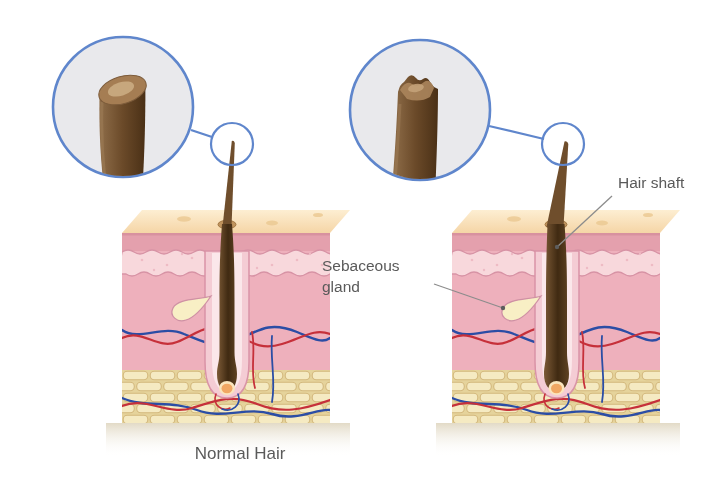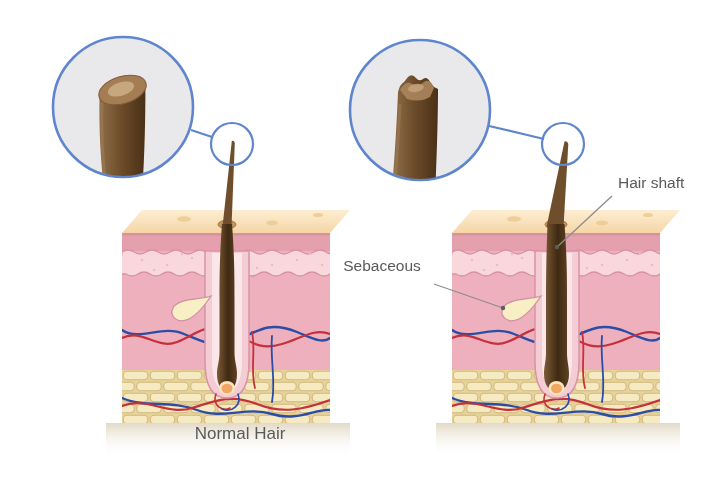--- a/index.html
+++ b/index.html
@@ -3,22 +3,22 @@
 <meta charset="utf-8">
 <style>
   html,body{margin:0;padding:0;background:#ffffff;}
   .stage{position:relative;width:728px;height:504px;background:#ffffff;overflow:hidden;
          font-family:"Liberation Sans",sans-serif;}
   .stage svg{position:absolute;left:0;top:0;}
   .label{position:absolute;color:#5a5a5a;}
   .annotation{font-size:15.5px;line-height:21px;}
   .caption{font-size:17px;line-height:21px;text-align:center;}
   #hair-shaft-label{left:594px;top:172px;width:130px;text-align:left;margin-left:24px;}
-  #sebaceous-label{left:322px;top:255px;width:120px;text-align:center;}
-  #caption-normal{left:126px;top:423px;width:228px;}
+  #sebaceous-label{left:322px;top:255px;width:120px;}
+  #caption-normal{left:126px;top:443px;width:228px;}
   #caption-uhs{left:447px;top:432px;width:220px;}
 </style>
 </head>
 <body>
 
 <div class="stage">
 
 <svg width="728" height="504" viewBox="0 0 728 504">
   <defs>
     <linearGradient id="gTop" x1="0" y1="0" x2="0" y2="1">
@@ -154,18 +154,19 @@
     <line x1="434" y1="284" x2="503" y2="308"></line>
   </g>
   <circle cx="557" cy="247" r="2.2" fill="#5d5d5d"></circle>
   <circle cx="503" cy="308" r="2.2" fill="#5d5d5d"></circle>
 </svg>
 
 <div id="hair-shaft-label" class="label annotation">Hair shaft</div>
 
 <div id="sebaceous-label" class="label annotation">
   <div>Sebaceous</div>
+  <div>gland</div>
 </div>
 
 <div id="caption-normal" class="label caption">Normal Hair</div>
 
 
 </div>
 
 </body></html>

